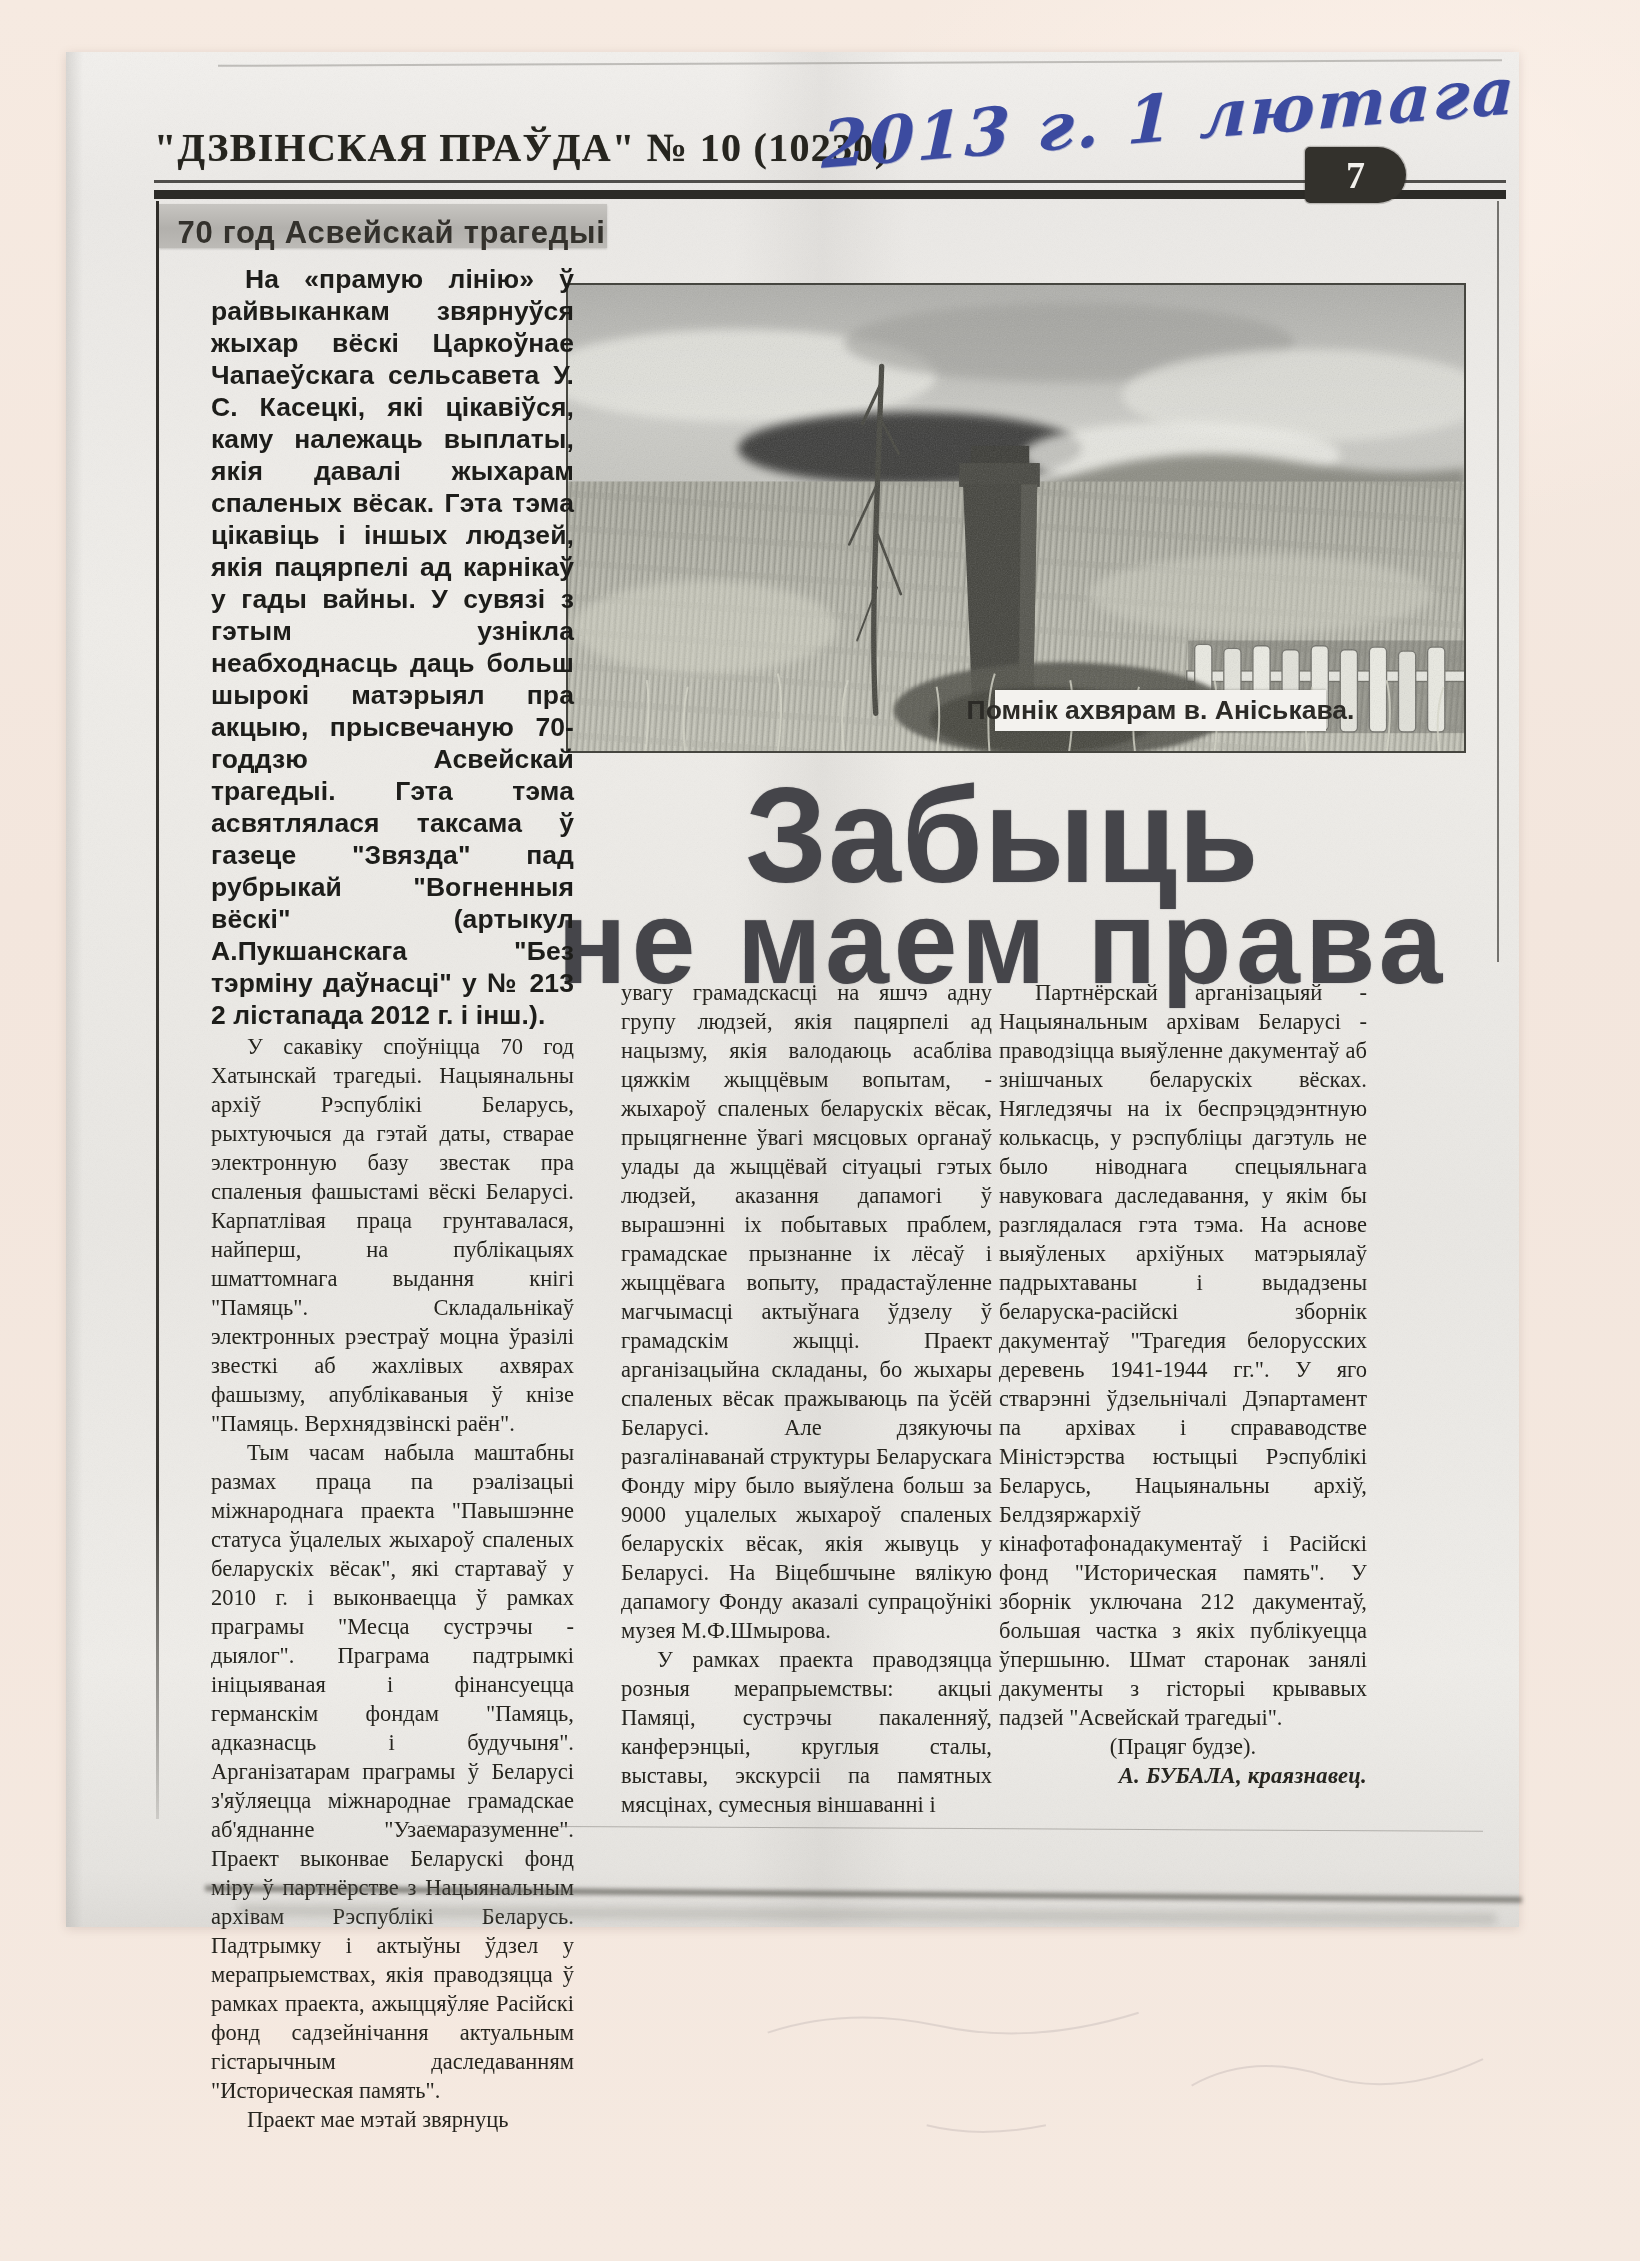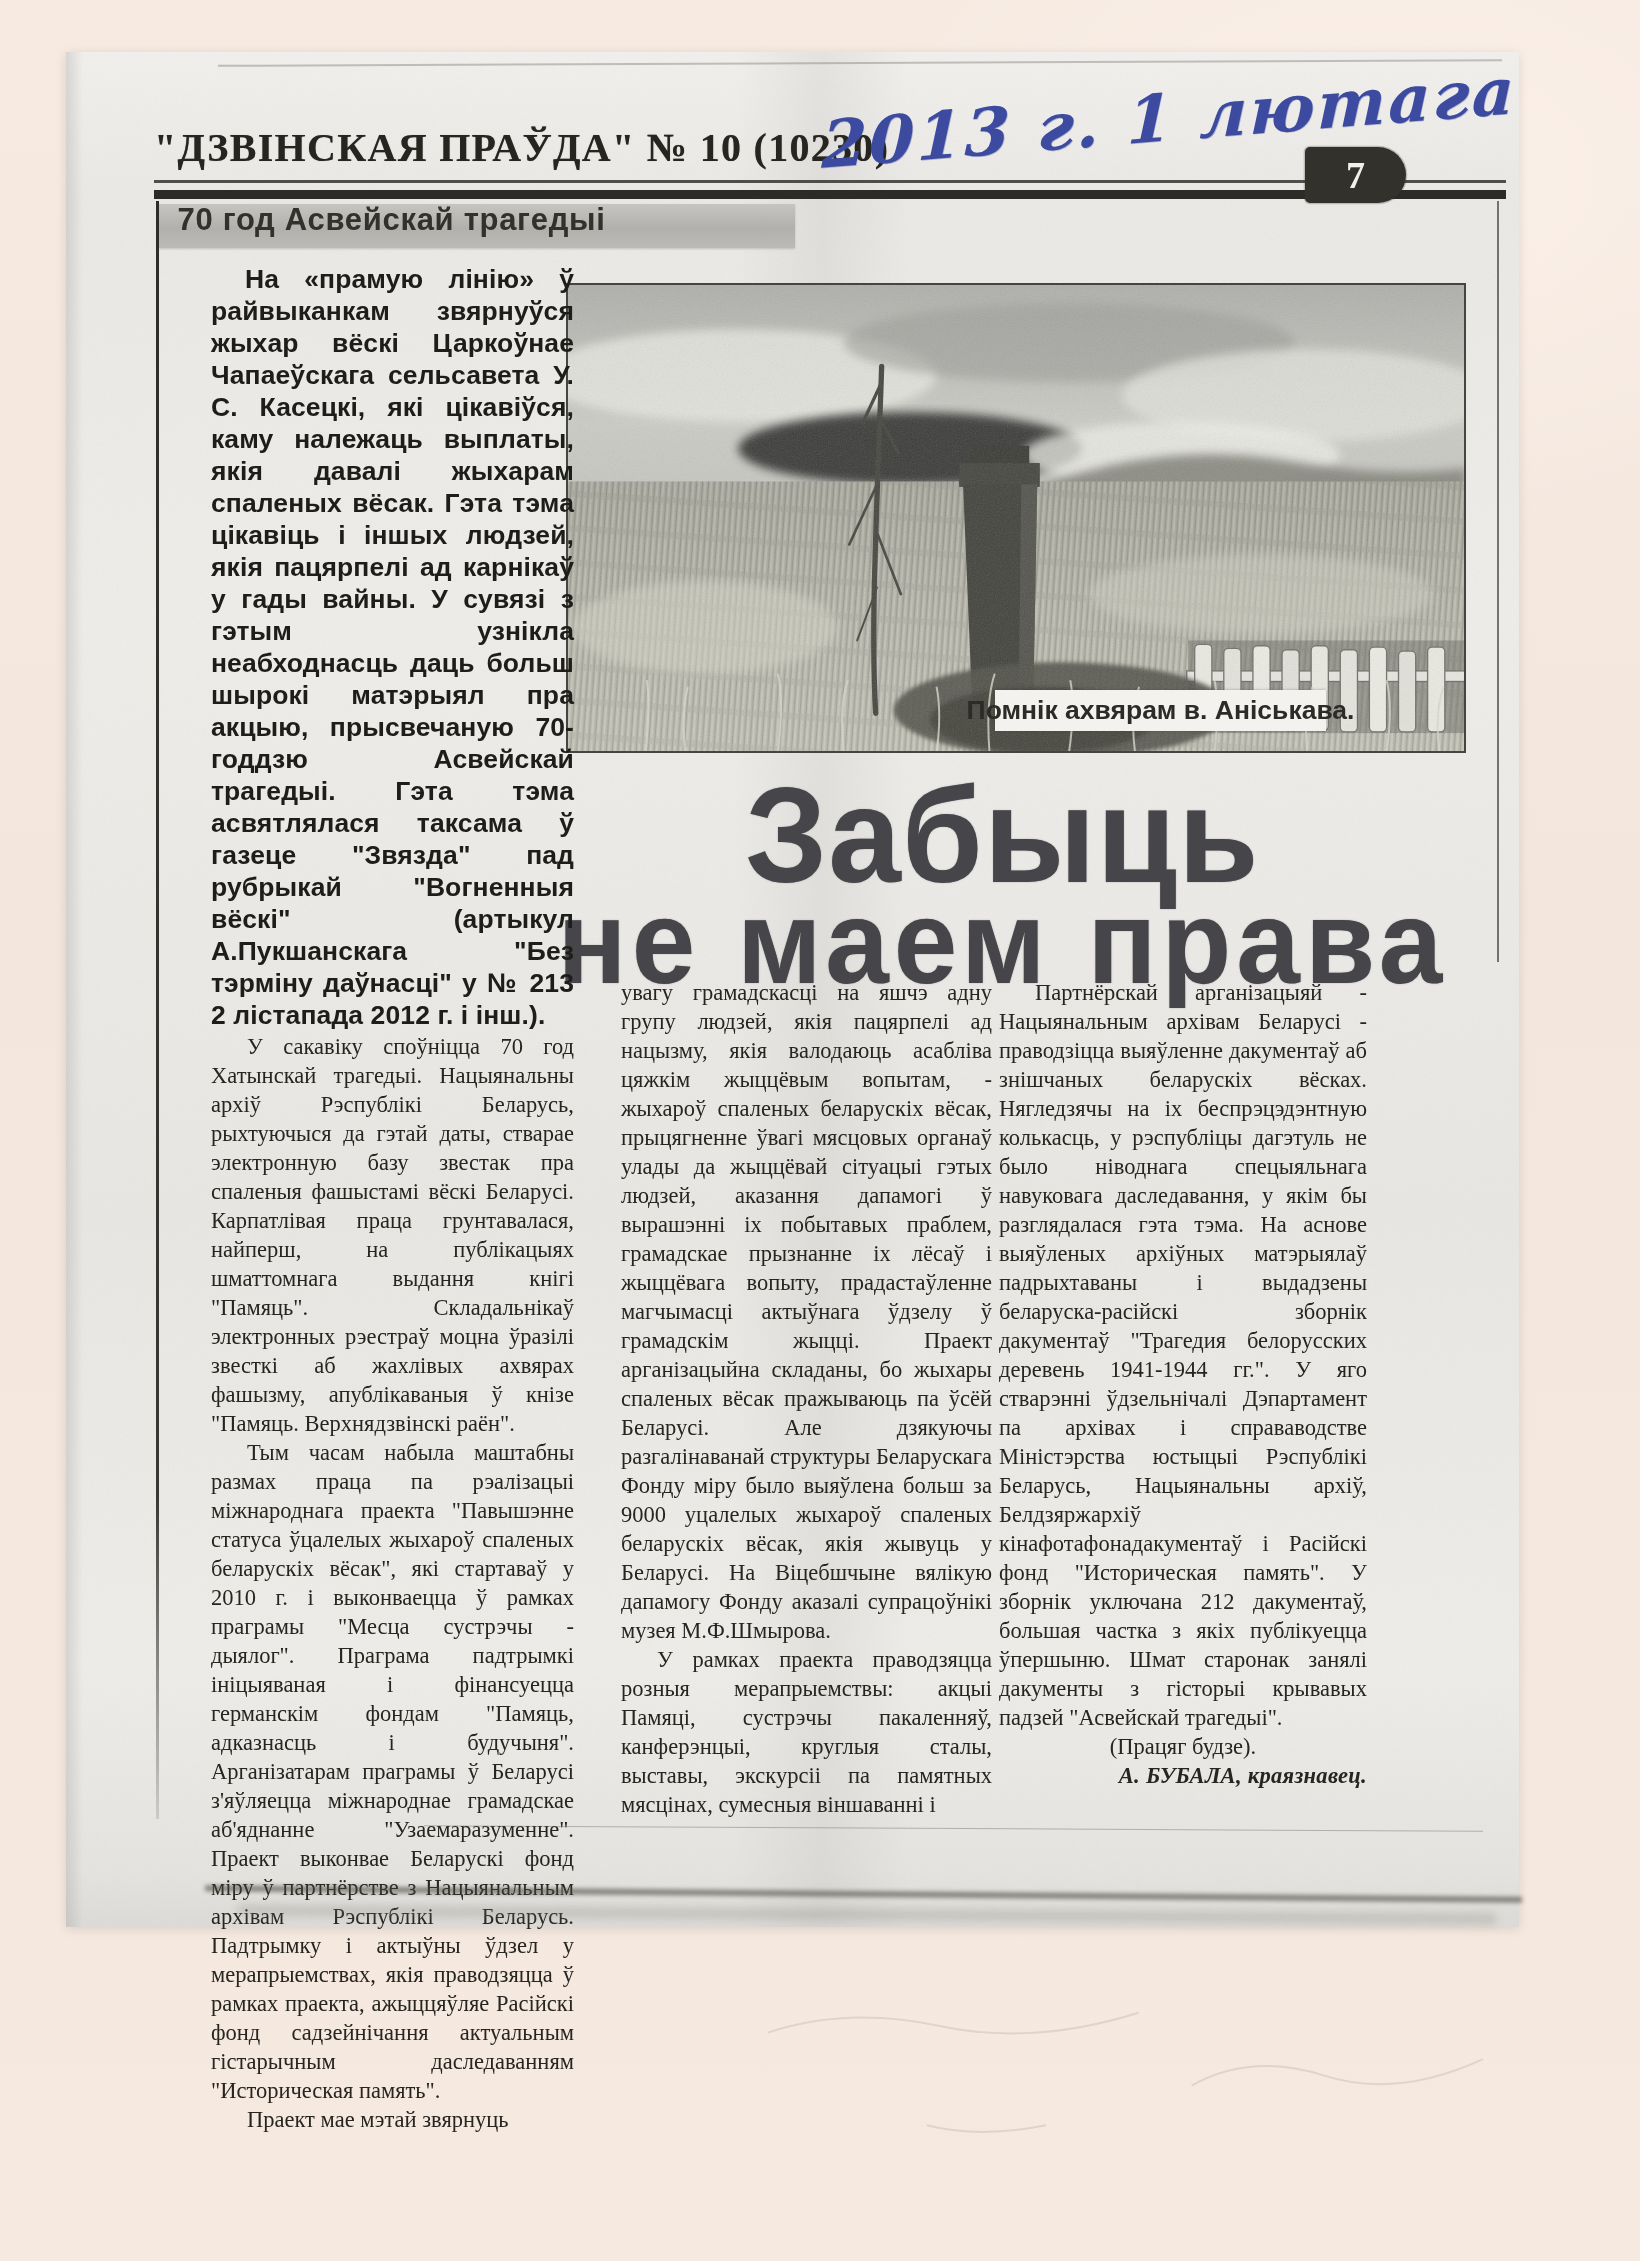--- a/index.html
+++ b/index.html
@@ -38,23 +38,23 @@
   .rule.thin{top:180px;height:2.6px;opacity:.85;}
   .rule.thick{top:190px;height:9.3px;background:#2c2b27;}
   .page-badge{
     position:absolute;left:1305px;top:147px;width:101px;height:56px;
     background:#33312c;border-radius:5.3px 30px 30px 5.3px;
     display:flex;align-items:center;justify-content:center;
     box-shadow:0 0 0 1.3px rgba(51,49,44,.25);
   }
   .page-badge span{font:700 38px/1 "Liberation Serif", serif;color:#f2f0ec;}
   .section-band{
-    position:absolute;left:159px;top:204px;width:636px;height:44px;
+    position:absolute;left:159px;top:204px;width:448px;height:44px;
     background:linear-gradient(180deg,#c7c5c1 0%,#b2b0ac 55%,#bcbab6 100%);
-    display:flex;align-items:flex-start;
+    display:flex;align-items:flex-end;
     box-shadow:0 1.3px 2px rgba(80,78,74,.25);
   }
   .section-band span{
     font:700 31px/1 "Liberation Sans", sans-serif;color:#33312c;
     padding-left:18.5px;letter-spacing:0.7px;
   }
   .vrule{position:absolute;background:#34322e;}
   .vrule.left{left:156px;top:201px;width:3.3px;height:1618px;
     background:linear-gradient(180deg,#2f2d29 0%,#3a3833 80%,rgba(58,56,51,.15) 100%);}
   .vrule.right{left:1497px;top:201px;width:2px;height:761px;opacity:.65;}

